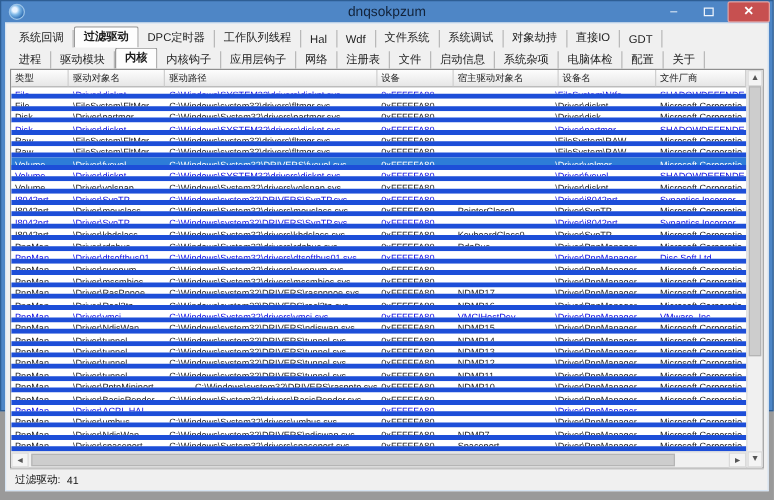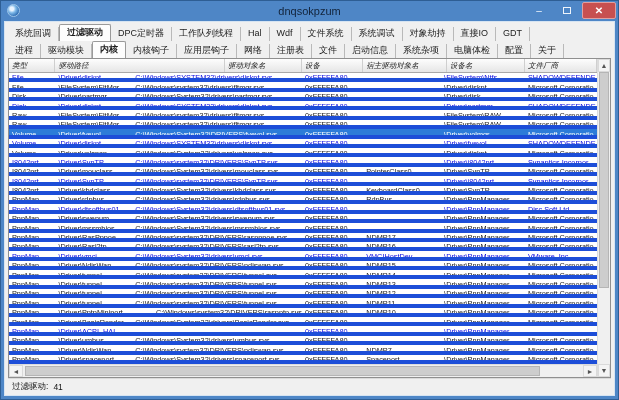--- a/index.html
+++ b/index.html
@@ -1,37 +1,37 @@
 <!DOCTYPE html>
 <html><head>
 <meta charset="utf-8">
 <style>
   * { margin:0; padding:0; box-sizing:border-box; }
   html,body { width:619px; height:400px; overflow:hidden; font-family:"Liberation Sans", sans-serif; background:#9a9a9a; }
-  .window { width:619px; height:400px; background:#4e86c6; border:1px solid #2e5e94; display:flex; flex-direction:column; }
+  .window { width:619px; height:329px; background:#4e86c6; border:1px solid #2e5e94; display:flex; flex-direction:column; }
   
   .titlebar { height:21px; display:flex; align-items:center; padding:0 2px 0 6px; position:relative; }
   .app-icon { width:13px; height:13px; border-radius:50%;
     background:radial-gradient(circle at 35% 35%, #eaf4ff 0 18%, #7db8e8 40%, #2f6db3 75%, #1d4c85 100%);
     border:1px solid #9cc4e8; }
   .title-text { position:absolute; left:0; right:0; text-align:center; font-size:11px; color:#12233a; }
   .win-btns { margin-left:auto; display:flex; align-items:center; gap:2px; z-index:2; }
   .wbtn { width:26px; height:17px; display:flex; align-items:center; justify-content:center;
     color:#eef4fb; font-size:10px; line-height:1; }
   .wbtn.close { width:34px; background:#c75050; border:1px solid #e0a0a0; border-radius:2px; color:#fff; font-weight:bold; }
   .max-glyph { width:8px; height:7px; border:1px solid #eef4fb; display:block; }
   
   .client { flex:1; background:#f0f0f0; margin:0 3px 3px 3px; border:1px solid #d6e4f2; display:flex; flex-direction:column; padding:2px 3px 0 3px; }
   
   .tabrow { display:flex; align-items:flex-end; height:17px; font-size:9px; color:#1c1c1c; }
   .tab { padding:2px 7px 3px 7px; border-right:1px solid #b9b9b9; white-space:nowrap; height:14px; display:flex; align-items:center; }
   .tab.sel { background:#fdfdfd; border:1px solid #9a9a9a; border-bottom:none; border-radius:2px 2px 0 0; height:17px; font-weight:bold; }
   
   .panel { flex:1; border:1px solid #8f8f8f; background:#fff; display:flex; flex-direction:column; overflow:hidden; margin-top:0; }
-  .tbl-head { display:flex; height:14px; background:linear-gradient(#fdfdfd,#e6e6e6); border-bottom:1px solid #a8a8a8; font-size:7.5px; color:#222; flex:0 0 auto;font-style:italic; }
+  .tbl-head { display:flex; height:14px; background:linear-gradient(#fdfdfd,#e6e6e6); border-bottom:1px solid #a8a8a8; font-size:7.5px; color:#222; flex:0 0 auto; }
   .hcell { border-right:1px solid #cfcfcf; padding:2px 0 0 3px; overflow:hidden; white-space:nowrap; }
   .tbl-body { flex:1; overflow:hidden; position:relative; }
   .trow { display:flex; height:9.4px; font-size:7.3px; color:#1a1a1a; border-bottom:4px solid #1d4ed8; background:#fff; }
   .trow.blue { color:#0a0adf; }
   .trow.sel { background:#2d7cd8; color:#fff; }
   .tcell { padding:0.5px 0 0 3px; overflow:hidden; white-space:nowrap; }
   
   .vscroll { width:13px; flex:0 0 13px; background:#f0f0f0; border-left:1px solid #dcdcdc; display:flex; flex-direction:column; }
   .varrow { height:13px; font-size:7px; color:#555; display:flex; align-items:center; justify-content:center; background:#f4f4f4; border:1px solid #dadada; }
   .vtrack { flex:1; position:relative; }
@@ -90,22 +90,22 @@
         <span class="tab">电脑体检</span>
         <span class="tab">配置</span>
         <span class="tab">关于</span>
       </div>
 
     <div class="panel">
       <div class="body-wrap">
         <div class="rows-and-h">
           <div class="tbl-head" id="thead">
               <span class="hcell" style="width: 47px;">类型</span>
+              <span class="hcell" style="width: 78px;">驱动对象名</span>
               <span class="hcell" style="width: 172px;">驱动路径</span>
-              <span class="hcell" style="width: 78px;">驱动对象名</span>
               <span class="hcell" style="width: 62px;">设备</span>
               <span class="hcell" style="width: 85px;">宿主驱动对象名</span>
               <span class="hcell" style="width: 79px;">设备名</span>
               <span class="hcell" style="width: 73px;">文件厂商</span>
             </div>
           <div class="tbl-body" id="tbody">
               <div class="trow blue">
                 <span class="tcell" style="width: 47px;">File</span>
                 <span class="tcell" style="width: 78px;">\Driver\diskpt</span>
                 <span class="tcell" style="width: 172px;">C:\Windows\SYSTEM32\drivers\diskpt.sys</span>

